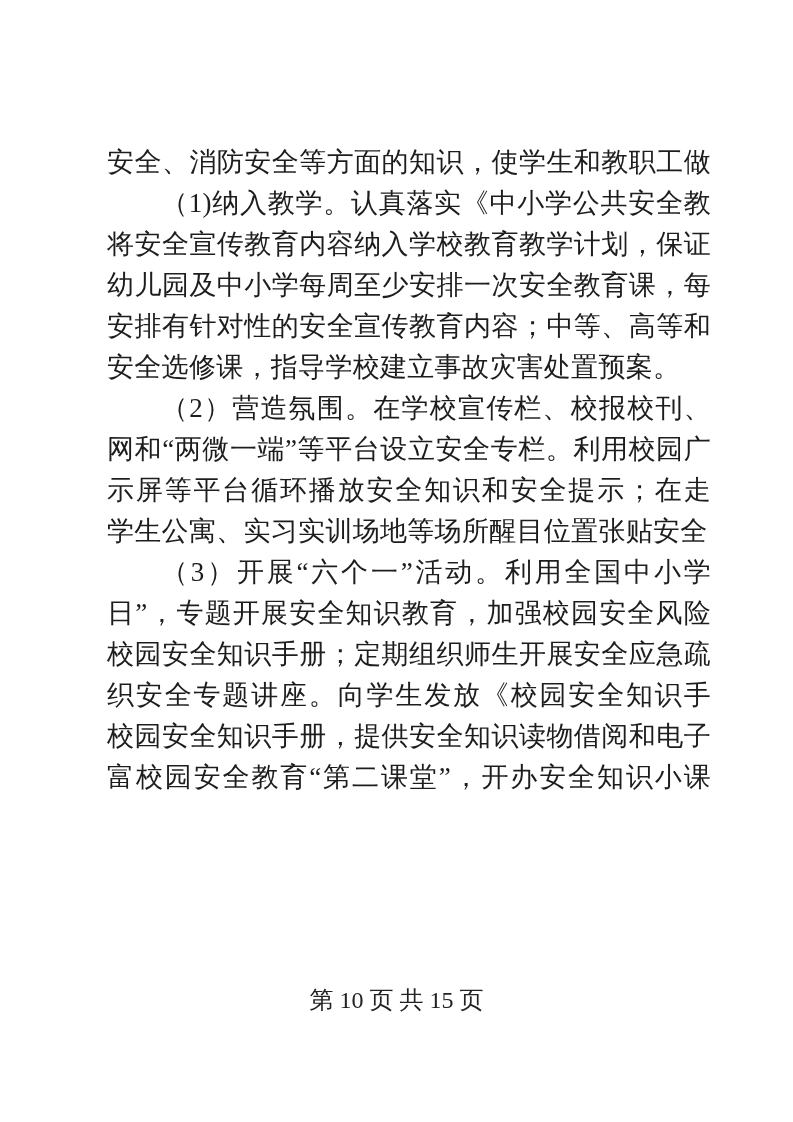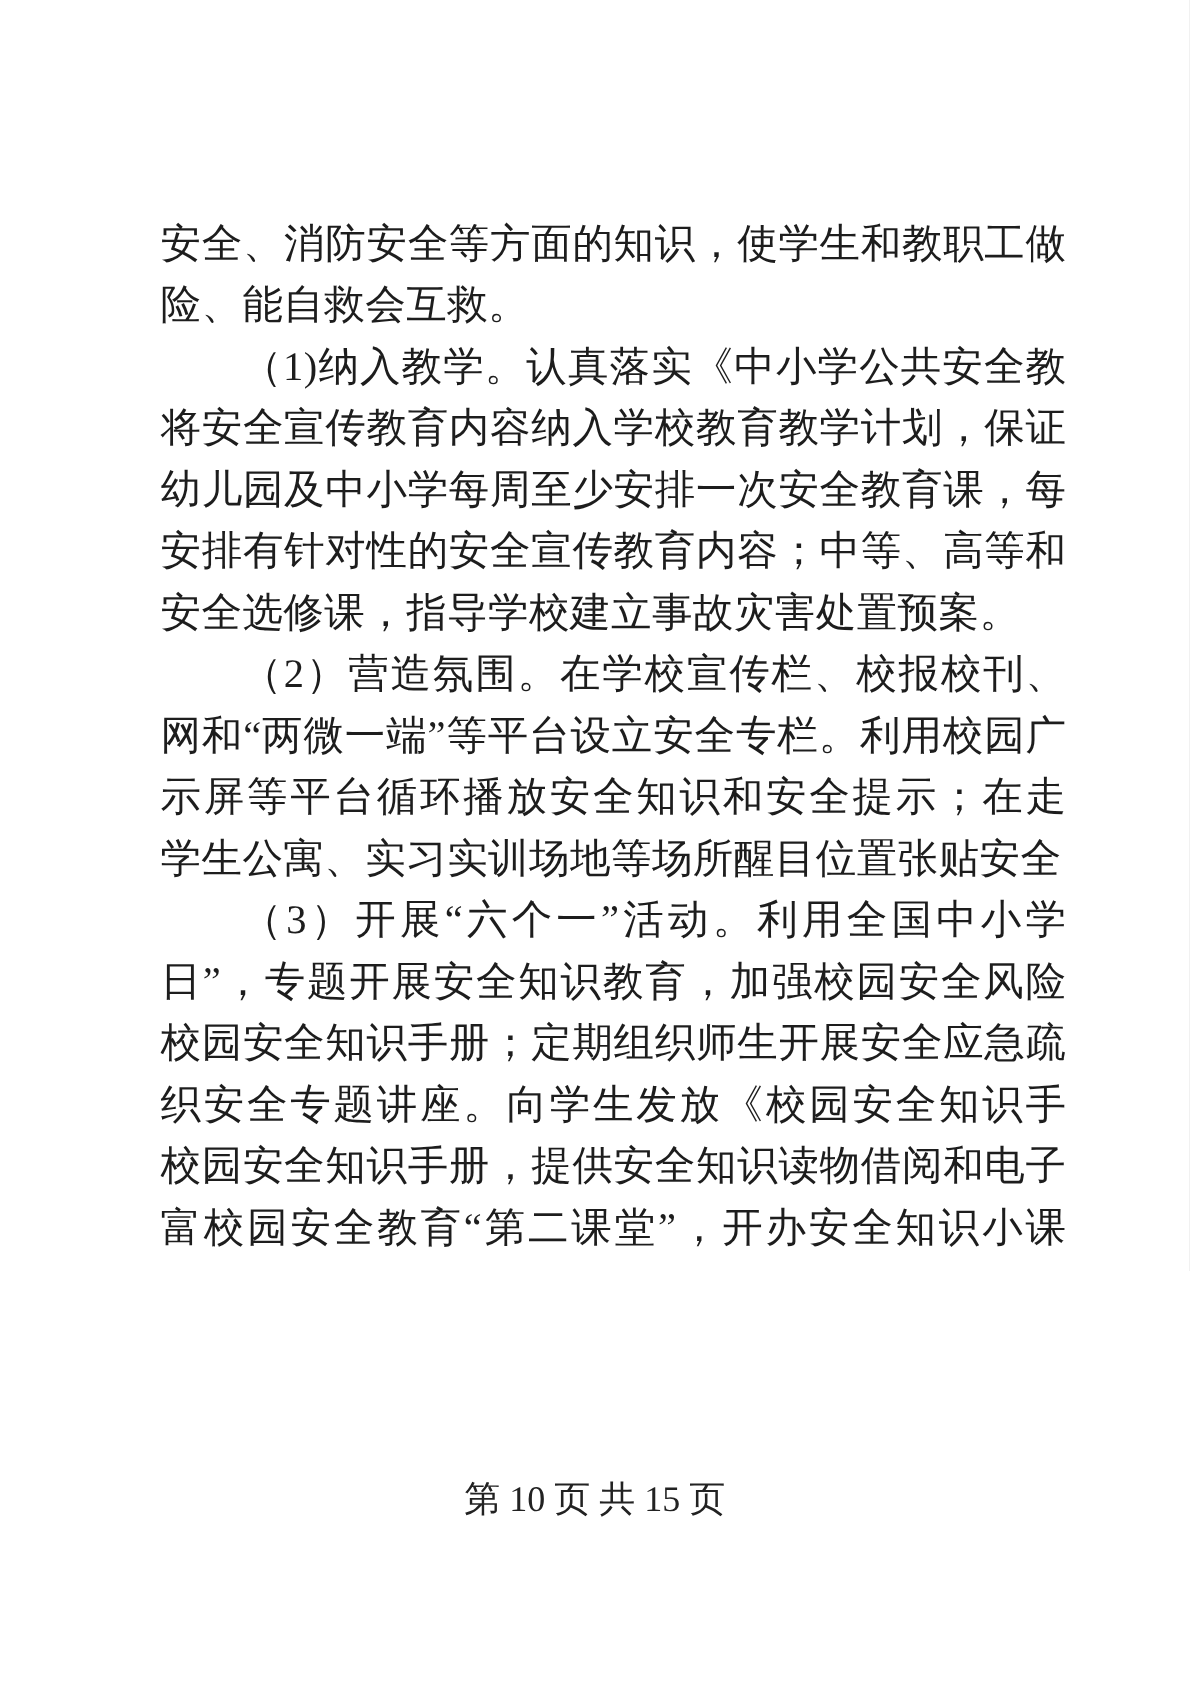--- a/index.html
+++ b/index.html
@@ -48,21 +48,20 @@
     color: #222222;
   }
 </style>
 </head>
 <body>
 
 <div class="page">
 
   <div class="textblock">
     <div class="line fill">安全、消防安全等方面的知识，使学生和教职工做到能应急懂避</div>
-    <div class="line">险、能自救会互救。</div>
     <div class="line indent fill">（1)纳入教学。认真落实《中小学公共安全教育指导纲要》，</div>
     <div class="line fill">将安全宣传教育内容纳入学校教育教学计划，保证安全教育时间</div>
     <div class="line fill">幼儿园及中小学每周至少安排一次安全教育课，每次家长会固定</div>
     <div class="line fill">安排有针对性的安全宣传教育内容；中等、高等和职业院校开设</div>
     <div class="line">安全选修课，指导学校建立事故灾害处置预案。</div>
     <div class="line indent fill">（2）营造氛围。在学校宣传栏、校报校刊、黑板报、校园</div>
     <div class="line fill">网和“两微一端”等平台设立安全专栏。利用校园广播、电子显</div>
     <div class="line fill">示屏等平台循环播放安全知识和安全提示；在走廊、教室、食堂、</div>
     <div class="line">学生公寓、实习实训场地等场所醒目位置张贴安全提示标语。</div>
     <div class="line indent fill">（3）开展“六个一”活动。利用全国中小学生“安全教育</div>

